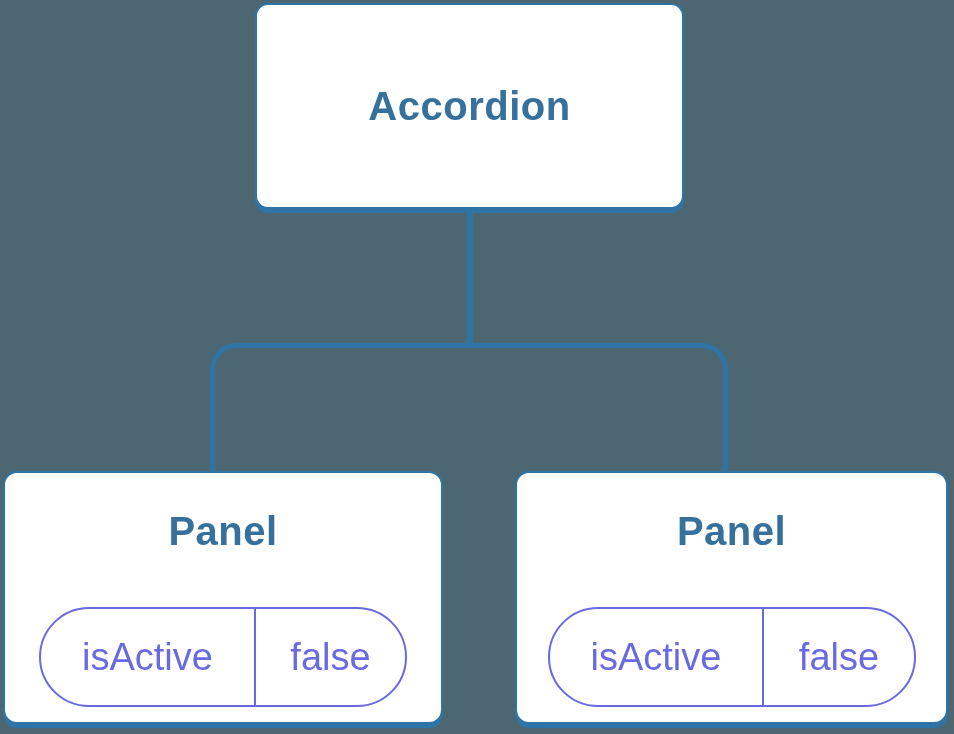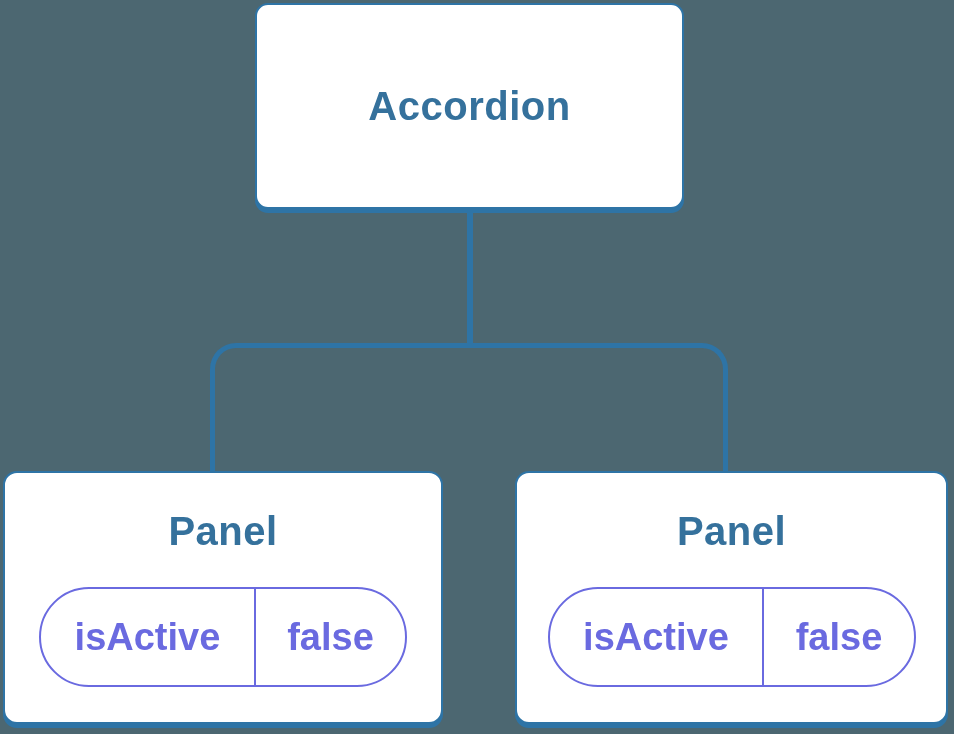--- a/index.html
+++ b/index.html
@@ -57,20 +57,21 @@
     border:5px solid var(--line);
     border-bottom:none;
     border-radius:26px 26px 0 0;
   }
 
   
   .panel{
     top:471px;
     height:253px;
     border-radius:14px;
+    gap:20px;
   }
   .panel-left{left:3px;width:440px;}
   .panel-right{left:515px;width:433px;}
   .panel .node-title{margin-top:34px;}
 
   
   .pill{
     margin-top:32px;
     width:368px; height:100px;
     border:2px solid var(--pill);
@@ -78,21 +79,21 @@
     display:flex;
     align-items:stretch;
     overflow:hidden;
   }
   .pill-cell{
     display:flex;
     align-items:center;
     justify-content:center;
     color:var(--pill);
     font-size:38px;
-    font-weight:700;
+    font-weight:400;
   }
   .pill-key{width:58.5%;}
   .pill-value{flex:1;text-align:right;}
   .pill-divider{
     width:2px;
     background:var(--pill);
   }
 </style>
 </head>
 <body>

